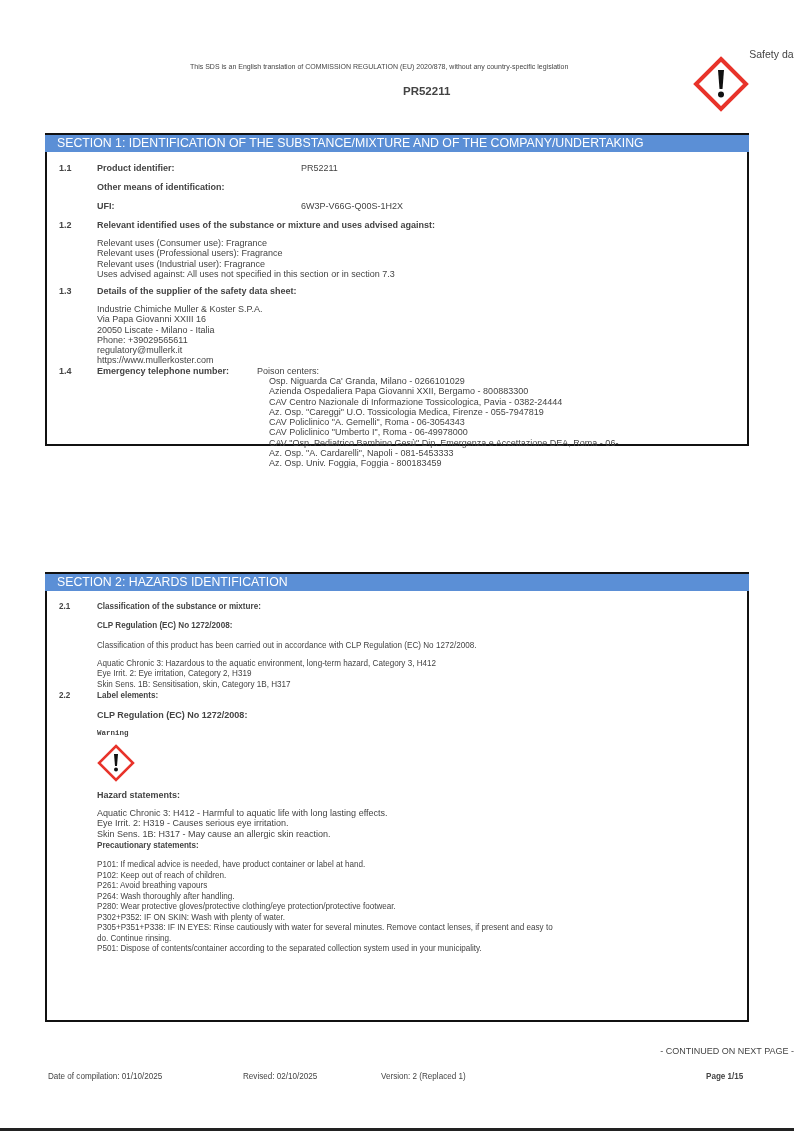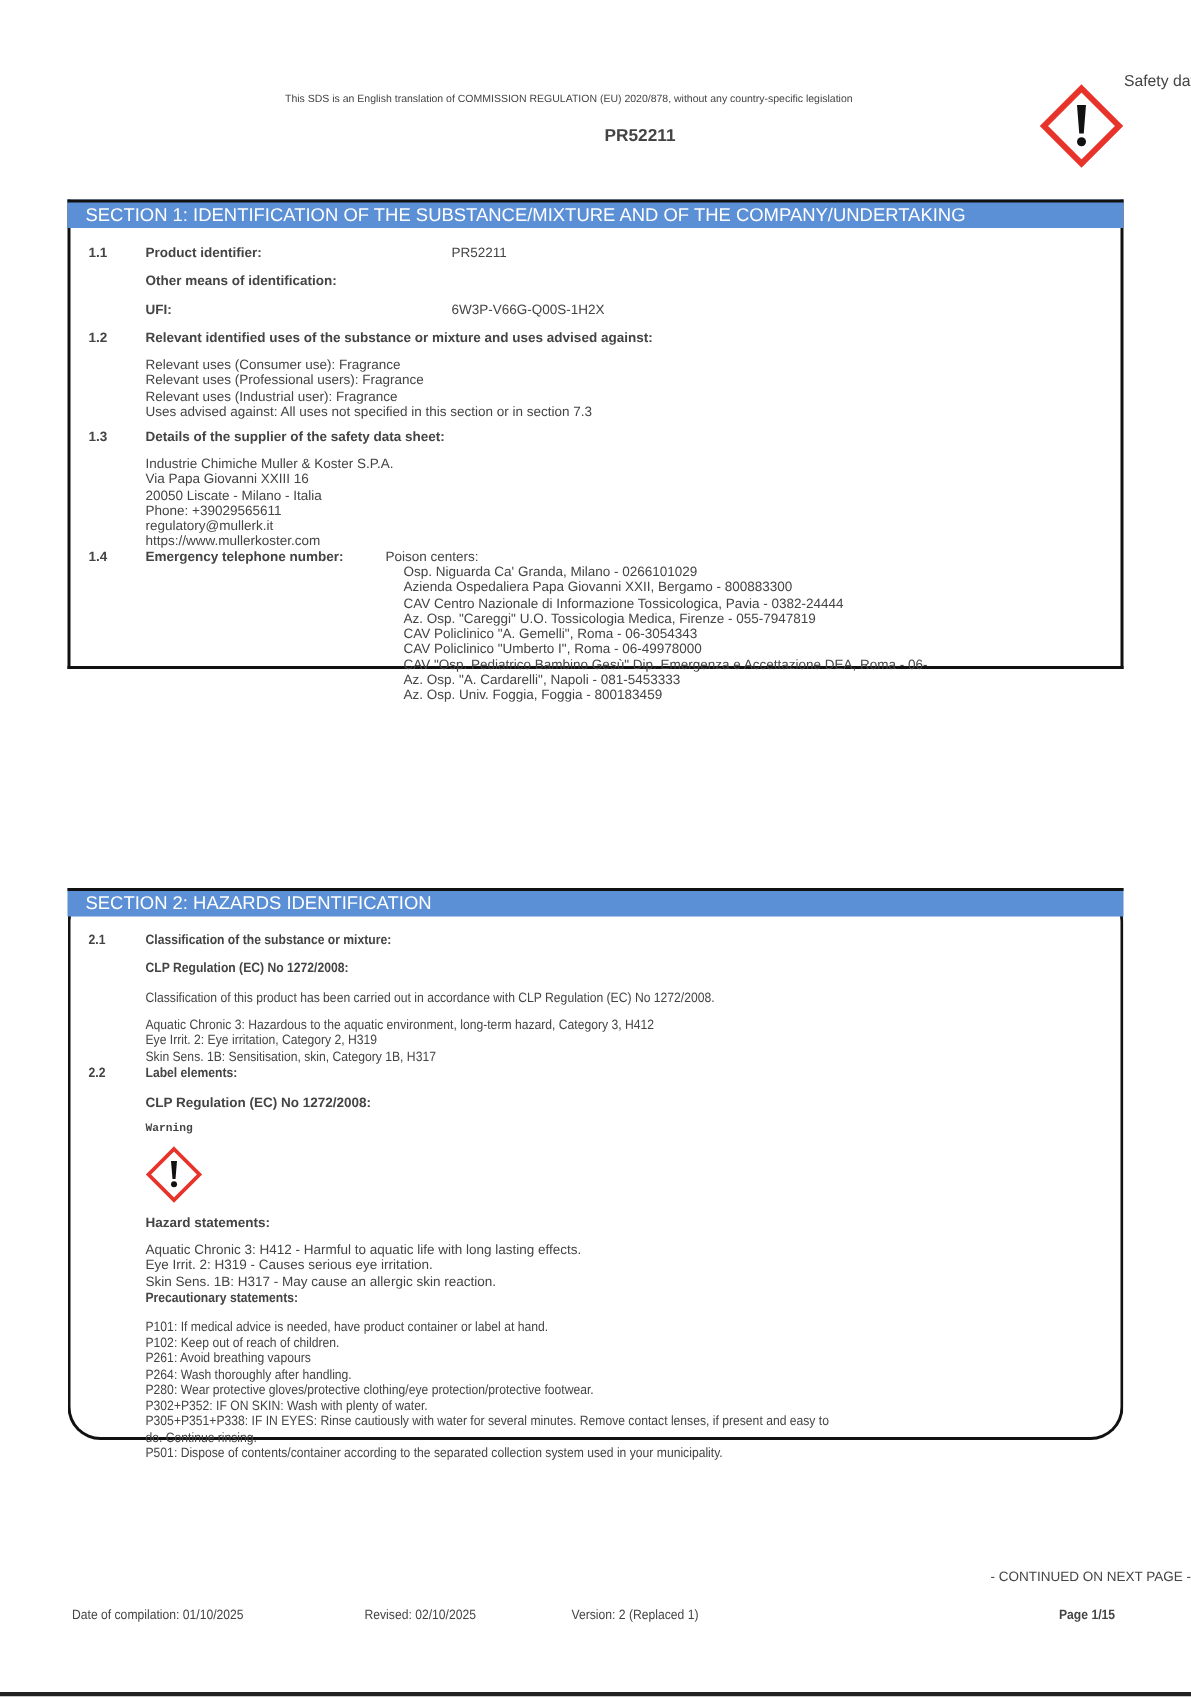--- a/index.html
+++ b/index.html
@@ -15,21 +15,21 @@
   .logo-tag { position: absolute; left: 14px; top: 41px; font-size: 5.5px; color: #2f74b5; letter-spacing: 0.1px; white-space: nowrap; }
   .hdr-title { position: absolute; left: 0; width: 794px; top: 48px; text-align: right; font-size: 10.5px; color: #444; }
   .hdr-title span { position: relative; left: 37px; }
   .hdr-sub { position: absolute; left: 190px; top: 63px; font-size: 7px; color: #444; white-space: nowrap; }
   .hdr-code { position: absolute; left: 403px; top: 85px; font-size: 11.5px; font-weight: bold; color: #444; }
   .hdr-pict { position: absolute; left: 693px; top: 56px; width: 56px; height: 56px; }
 
   .section { position: absolute; left: 45px; width: 704px; border: 2px solid #111; border-top: none; box-sizing: border-box; }
   .sec-head { background: #5b8fd6; color: #ffffff; font-size: 12.3px; height: 17px; line-height: 17px; padding-left: 12px; margin: 0 -2px; border-top: 2px solid #111; }
   .sec1 { top: 133px; height: 313px; }
-  .sec2 { top: 592px; height: 368px; border-radius: 22px; }
+  .sec2 { top: 572px; height: 450px; }
   .num { position: absolute; left: 12px; font-weight: bold; font-size: 9px; color: #444; }
   .lbl { position: absolute; left: 50px; font-weight: bold; font-size: 9px; color: #444; white-space: nowrap; }
   .val { position: absolute; left: 254px; font-size: 9px; color: #444; white-space: nowrap; }
   .block { position: absolute; left: 50px; font-size: 9px; line-height: 10.3px; color: #444; }
   .block div { white-space: nowrap; }
   .narrow { font-family: "Liberation Sans", sans-serif; transform: scaleX(0.9); transform-origin: left; }
   .warn-word { position: absolute; left: 50px; font-size: 7.5px; font-weight: bold; color: #444; font-family: Liberation Mono, monospace; }
   .pict-small { position: absolute; left: 50px; width: 38px; height: 38px; }
 
   .continued { position: absolute; top: 1046px; left: 0; width: 794px; text-align: right; font-size: 9px; color: #444; }

